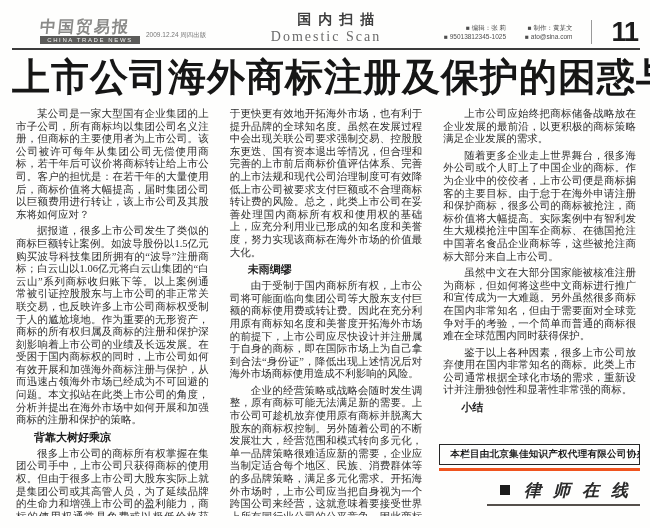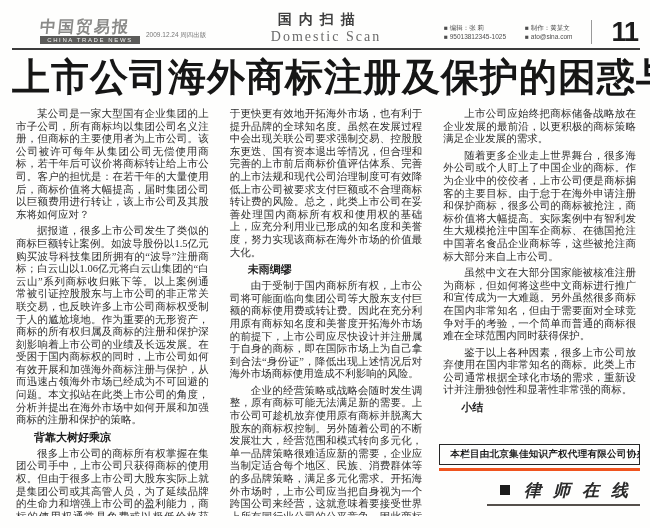--- a/index.html
+++ b/index.html
@@ -32,31 +32,31 @@
     font-family:"Liberation Sans","DejaVu Sans",sans-serif;
     font-size:6px;letter-spacing:1.6px;text-align:center;
     padding:1px 0;margin-top:1px;
   }
   .date-line{
     font-family:"Liberation Sans","DejaVu Sans",sans-serif;
     font-size:6.5px;color:#777;margin:0 0 4px 6px;white-space:nowrap;
   }
   .section-block{
     position:absolute;left:50%;transform:translateX(-50%);
-    bottom:3px;text-align:left;
+    bottom:3px;text-align:right;
   }
   .section-cn{
     font-size:14px;font-weight:600;color:#3f3f3f;
     letter-spacing:7px;padding-left:7px;line-height:14px;white-space:nowrap;
   }
   .section-en{
     font-family:"Liberation Serif","DejaVu Serif",serif;
     font-size:14px;color:#6b6b6b;letter-spacing:2px;margin-top:2px;white-space:nowrap;
   }
-  .mast-right{display:flex;align-items:center;margin-left:auto;gap:19px;}
+  .mast-right{display:flex;align-items:center;margin-left:auto;gap:19px;text-align:right;}
   .info-col{
     display:flex;flex-direction:column;gap:2px;
     font-family:"Liberation Sans","DejaVu Sans",sans-serif;
     font-size:6.5px;color:#4d4d4d;line-height:7px;white-space:nowrap;
   }
   .mast-divider{width:1px;height:24px;background:#9a9a9a;}
   .page-num{
     font-family:"Liberation Sans","DejaVu Sans",sans-serif;
     font-size:27px;font-weight:900;color:#1d1d1d;line-height:24px;
     letter-spacing:-1px;margin-right:2px;

